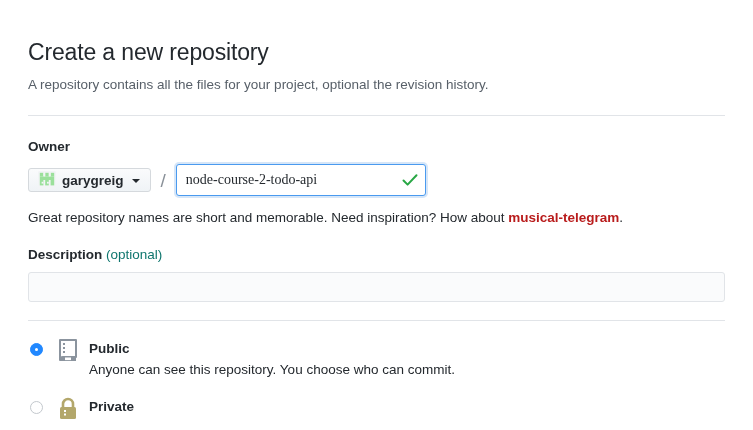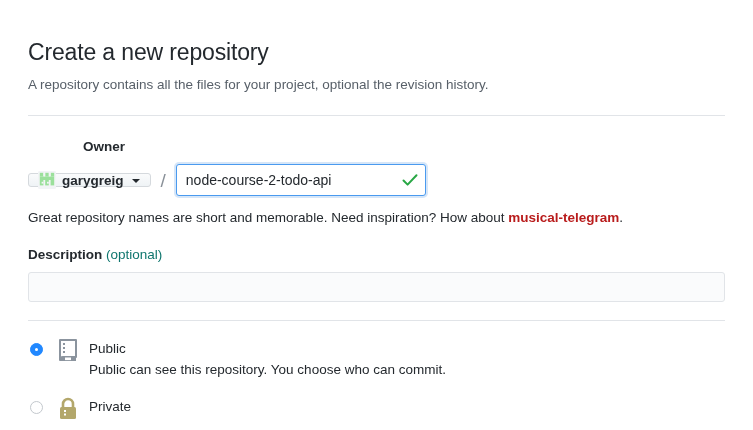--- a/index.html
+++ b/index.html
@@ -50,21 +50,20 @@
   }
   .rule-header { margin-top: 20px; }
   .rule-vis    { margin-top: 18px; }
   .rule-foot   { margin-top: 18px; }
 
   
   .field-labels {
     display: flex;
     align-items: flex-end;
     padding-top: 23px;
-    text-align: center;
   }
   .label {
     font-size: 13.5px;
     font-weight: bold;
     color: #24292e;
     line-height: 1.2;
   }
   .label-owner { width: 152px; }
   .label-optional {
     font-weight: normal;
@@ -74,21 +73,21 @@
   .owner-row {
     display: flex;
     align-items: center;
     padding-top: 9px;
   }
 
   .owner-select {
     display: inline-flex;
     align-items: center;
     gap: 6px;
-    height: 14px;
+    height: 24px;
     padding: 0 10px 0 9px;
     background: linear-gradient(#fafbfc, #eff3f6);
     border: 1px solid #d5d9dd;
     border-radius: 3px;
     font-size: 13.5px;
     font-weight: bold;
     color: #24292e;
     cursor: pointer;
     white-space: nowrap;
   }
@@ -118,21 +117,21 @@
   }
 
   .name-input-wrap {
     position: relative;
     width: 250px;
   }
   .name-input {
     width: 100%;
     height: 32px;
     padding: 0 30px 0 9px;
-    font-family: Liberation Sans, sans-serif;
+    font-family: Liberation Serif, serif;
     font-size: 14px;
     color: #24292e;
     background: #ffffff;
     border: 1px solid #4a9aef;
     border-radius: 3px;
     outline: none;
     box-shadow: 0 0 0 2px rgba(3,102,214,0.16);
   }
   .check-icon {
     position: absolute;
@@ -210,21 +209,21 @@
     flex: none;
     width: 22px;
     margin-left: 14px;
     margin-top: 0px;
     line-height: 0;
   }
 
   .vis-text { margin-left: 10px; }
   .vis-title {
     font-size: 13.5px;
-    font-weight: normal;
+    font-weight: bold;
     color: #24292e;
     line-height: 1.3;
   }
   .vis-desc {
     font-size: 13.5px;
     color: #24292e;
     line-height: 1.45;
     padding-top: 3px;
   }
 </style>
@@ -305,21 +304,21 @@
           <rect x="8" y="18.5" width="6" height="2.6" fill="#ffffff"></rect>
           <g fill="#8b949e">
             <rect x="6" y="4" width="2" height="2"></rect>
             <rect x="6" y="8" width="2" height="2"></rect>
             <rect x="6" y="12" width="2" height="2"></rect>
           </g>
         </svg>
       </span>
       <span class="vis-text">
         <span class="vis-title">Public</span>
-        <span class="vis-desc" style="display:block;">Public can see this repository. You choose who can commit.</span>
+        <span class="vis-desc" style="display:block;">Anyone can see this repository. You choose who can commit.</span>
       </span>
     </label>
 
     <label class="vis-option">
       <span class="radio"></span>
       <span class="vis-icon">
         <svg width="22" height="24" viewBox="0 0 22 24" xmlns="http://www.w3.org/2000/svg" aria-hidden="true">
           <path d="M6 10 V7 a5 5 0 0 1 10 0 v3" fill="none" stroke="#b3a76b" stroke-width="2.6"></path>
           <rect x="3" y="10" width="16" height="12" rx="1.5" fill="#b3a76b"></rect>
           <g fill="#ffffff">

